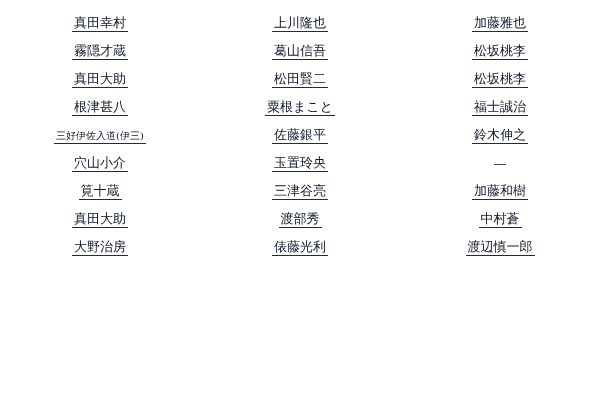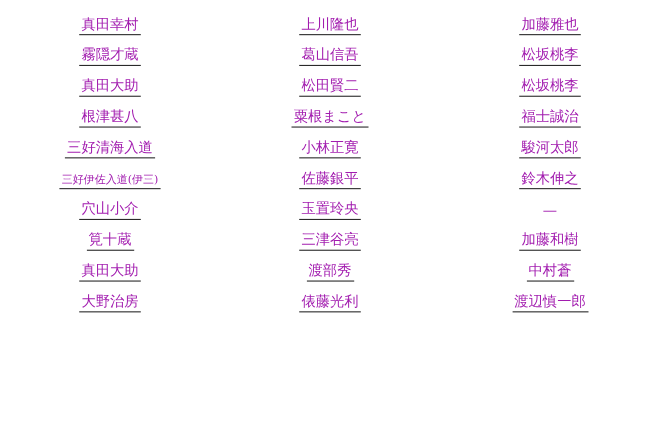--- a/index.html
+++ b/index.html
@@ -26,21 +26,21 @@
     border-collapse: collapse;
     table-layout: fixed;
   }
   table.roster td {
     text-align: center;
     vertical-align: middle;
     font-size: 13px;
     line-height: 1.0;
     height: 28px;
     padding: 0;
-    color: #a21caf;
+    color: #0f172a;
     white-space: nowrap;
     letter-spacing: 0px;
   }
   td.c0 { width: 200px; }
   td.c1 { width: 200px; }
   td.c2 { width: 200px; }
   .cellinner {
     display: inline-block;
     border-bottom: 1px solid #2a2a2a;
     padding: 0 2px 2px 2px;
@@ -74,25 +74,20 @@
           <td class="c0"><span class="cellinner">真田大助</span></td>
           <td class="c1"><span class="cellinner">松田賢二</span></td>
           <td class="c2"><span class="cellinner">松坂桃李</span></td>
         </tr>
         <tr>
           <td class="c0"><span class="cellinner">根津甚八</span></td>
           <td class="c1"><span class="cellinner">粟根まこと</span></td>
           <td class="c2"><span class="cellinner">福士誠治</span></td>
         </tr>
         <tr>
-          <td class="c0"><span class="cellinner">三好清海入道</span></td>
-          <td class="c1"><span class="cellinner">小林正寛</span></td>
-          <td class="c2"><span class="cellinner">駿河太郎</span></td>
-        </tr>
-        <tr>
           <td class="c0"><span class="cellinner xsmall">三好伊佐入道(伊三)</span></td>
           <td class="c1"><span class="cellinner">佐藤銀平</span></td>
           <td class="c2"><span class="cellinner">鈴木伸之</span></td>
         </tr>
         <tr>
           <td class="c0"><span class="cellinner">穴山小介</span></td>
           <td class="c1"><span class="cellinner">玉置玲央</span></td>
           <td class="c2"><span class="cellinner dash">—</span></td>
         </tr>
         <tr>

